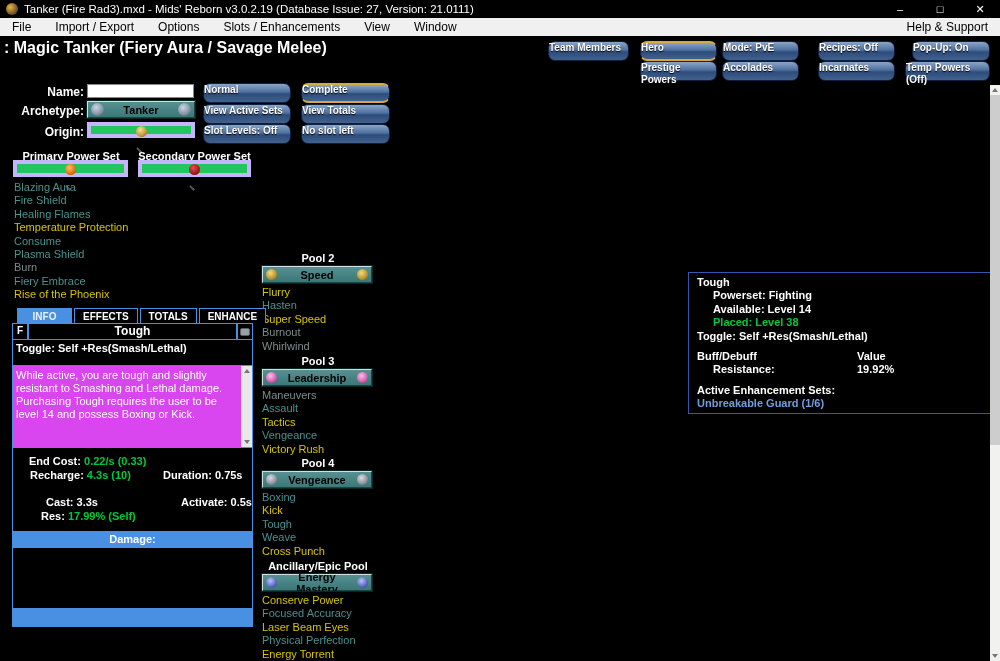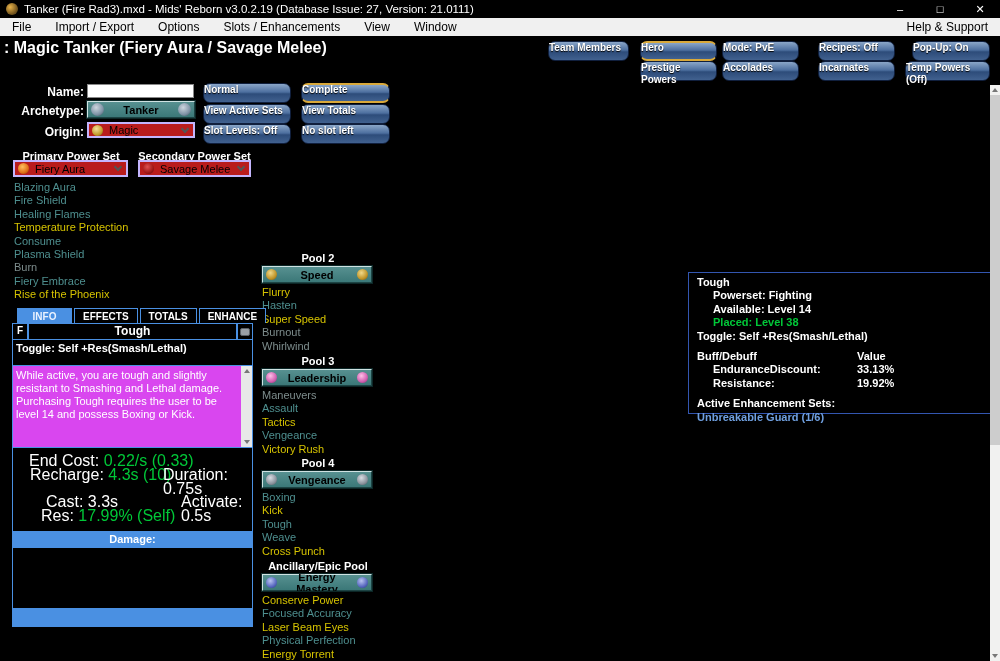--- a/index.html
+++ b/index.html
@@ -23,21 +23,21 @@
   .pill{position:absolute;height:20px;border-radius:7px;border:1px solid #101f3d;
     background:linear-gradient(180deg,#8aa6c8 0%,#4d6f9f 45%,#2d4c7a 55%,#41618f 100%);
     color:#fff;font-size:10px;font-weight:bold;line-height:12px;
     text-shadow:0 1px 1px #000;}
   .pill.gold{border-top:2px solid var(--button_gold);border-bottom:2px solid var(--button_gold);line-height:9px;}
 
   
   .form-label{position:absolute;width:84px;text-align:right;color:#fff;font-weight:bold;font-size:12px;}
   .text-input{position:absolute;height:14px;background:#fff;border:1px solid #888;font-size:11px;padding:0 2px;}
   .combo{position:absolute;display:flex;align-items:center;font-size:11px;color:#000;}
-  .white-combo{background:#b91c1c;border:2px solid #c4b5fd;}
+  .white-combo{background:#22c55e;border:4px solid #c4b5fd;flex-direction:column;}
   .teal-combo{background:linear-gradient(180deg,#579090,#3b7878);border:1px solid;border-color:#cfe2e2 #1d4444 #1d4444 #cfe2e2;outline:1px solid #0c2626;font-weight:bold;}
   .combo-label{flex:1;text-align:center;}
   .white-combo .combo-label{text-align:left;padding-left:3px;}
   .chev{width:6px;height:6px;border-right:2px solid #555;border-bottom:2px solid #555;transform:rotate(45deg);margin:0 5px 3px 0;}
   .orb{width:11px;height:11px;border-radius:50%;margin:0 3px;flex:none;}
   .orb.flight{width:8px;height:12px;border-radius:50%/50%;background:radial-gradient(circle at 40% 35%,#f0d98a,#b08a20 65%,#5e4710);}
   .orb.speed{background:radial-gradient(circle at 40% 35%,#f0d98a,#c09428 60%,#6a4f12);}
   .orb.leadership{background:radial-gradient(circle at 40% 35%,#ffc0e8,#d060b0 60%,#7a2a66);}
   .orb.fighting{background:radial-gradient(circle at 40% 35%,#d8dce2,#8c949e 60%,#474d56);}
   .orb.epic{background:radial-gradient(circle at 40% 35%,#b8c4f0,#5868c0 60%,#263078);}
@@ -68,21 +68,21 @@
   .f-btn{width:14px;background:#000;color:#fff;font-weight:bold;font-size:10px;text-align:center;line-height:14px;}
   .power-title{flex:1;background:#000;color:#fff;font-weight:bold;font-size:12px;text-align:center;line-height:14px;}
   .graph-btn{width:14px;background:#000;display:flex;align-items:center;justify-content:center;}
   .graph-glyph{width:10px;height:8px;background:#9aa0a6;border-radius:2px;border:1px solid #5a6066;}
   .toggle-box{height:25px;background:#000;color:#fff;font-size:11px;font-weight:bold;padding:2px 3px;}
   .desc-box{height:81px;background:#d946ef;position:relative;}
   .desc-text{position:absolute;left:0;top:0;right:11px;color:#fff;font-size:11px;line-height:13px;padding:3px 2px 3px 3px;}
   .mini-scroll{position:absolute;right:0;top:0;width:11px;height:100%;background:#e8e8e8;display:flex;flex-direction:column;justify-content:space-between;align-items:center;}
   .tri-up{width:0;height:0;border-left:3px solid transparent;border-right:3px solid transparent;border-bottom:4px solid #777;margin-top:3px;}
   .tri-down{width:0;height:0;border-left:3px solid transparent;border-right:3px solid transparent;border-top:4px solid #777;margin-bottom:3px;}
-  .stats-box{height:83px;background:#000;color:#fff;font-size:16px;font-weight:normal;padding-top:6px;}
+  .stats-box{height:83px;background:#000;color:#fff;font-size:11px;font-weight:bold;padding-top:6px;}
   .srow{position:relative;line-height:14px;}
   .scol2{position:absolute;left:133px;top:0;}
   .sgap{height:13px;}
   .green{color:var(--value_green);}
   .dmg-header{height:15px;background:var(--accent_blue);color:#fff;font-weight:bold;font-size:11px;text-align:center;line-height:15px;}
   .dmg-box{height:60px;background:#000;}
   .panel-footer{height:12px;background:var(--accent_blue);}
 
   
   .popup{position:absolute;left:688px;top:272px;width:305px;height:142px;background:#000;border:1px solid var(--popup_border);color:#fff;font-size:11px;font-weight:bold;padding:3px 8px;}
@@ -308,24 +308,20 @@
     <div class="prow indent">Powerset: Fighting</div>
     <div class="prow indent">Available: Level 14</div>
     <div class="prow indent green">Placed: Level 38</div>
     <div class="prow">Toggle: Self +Res(Smash/Lethal)</div>
     <div class="pgap"></div>
     <div class="prow">
       <span>Buff/Debuff</span>
       <span class="pval">Value</span>
     </div>
     <div class="prow indent">
-      <span>EnduranceDiscount:</span>
-      <span class="pval" style="left:144px">33.13%</span>
-    </div>
-    <div class="prow indent">
       <span>Resistance:</span>
       <span class="pval" style="left:144px">19.92%</span>
     </div>
     <div class="pgap"></div>
     <div class="prow">Active Enhancement Sets:</div>
     <div class="prow set-name">Unbreakable Guard (1/6)</div>
   </div>
 
   <div class="vscroll">
     <span class="arrow" style="top:0">

